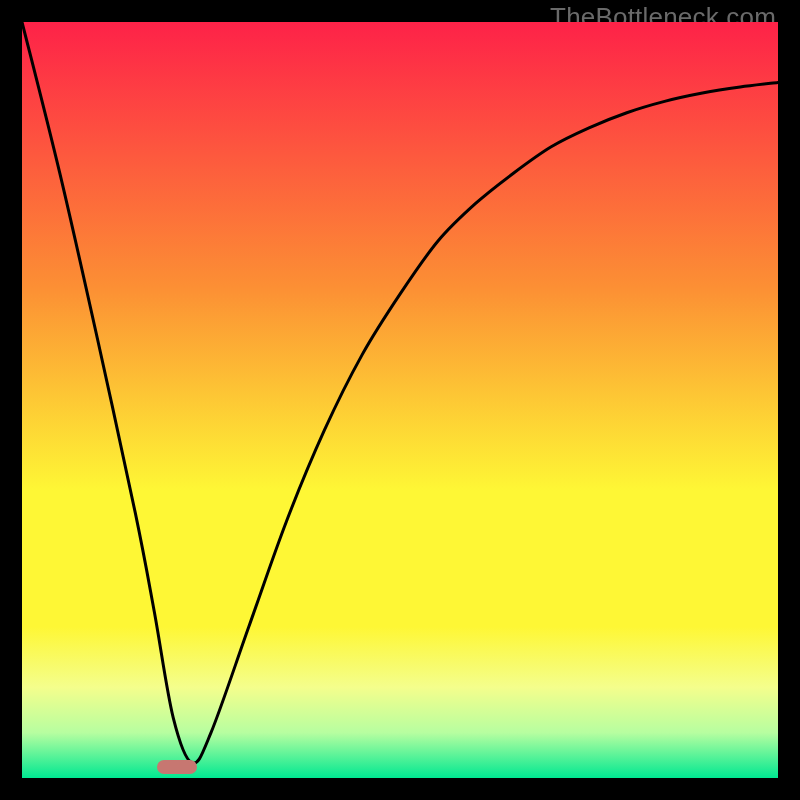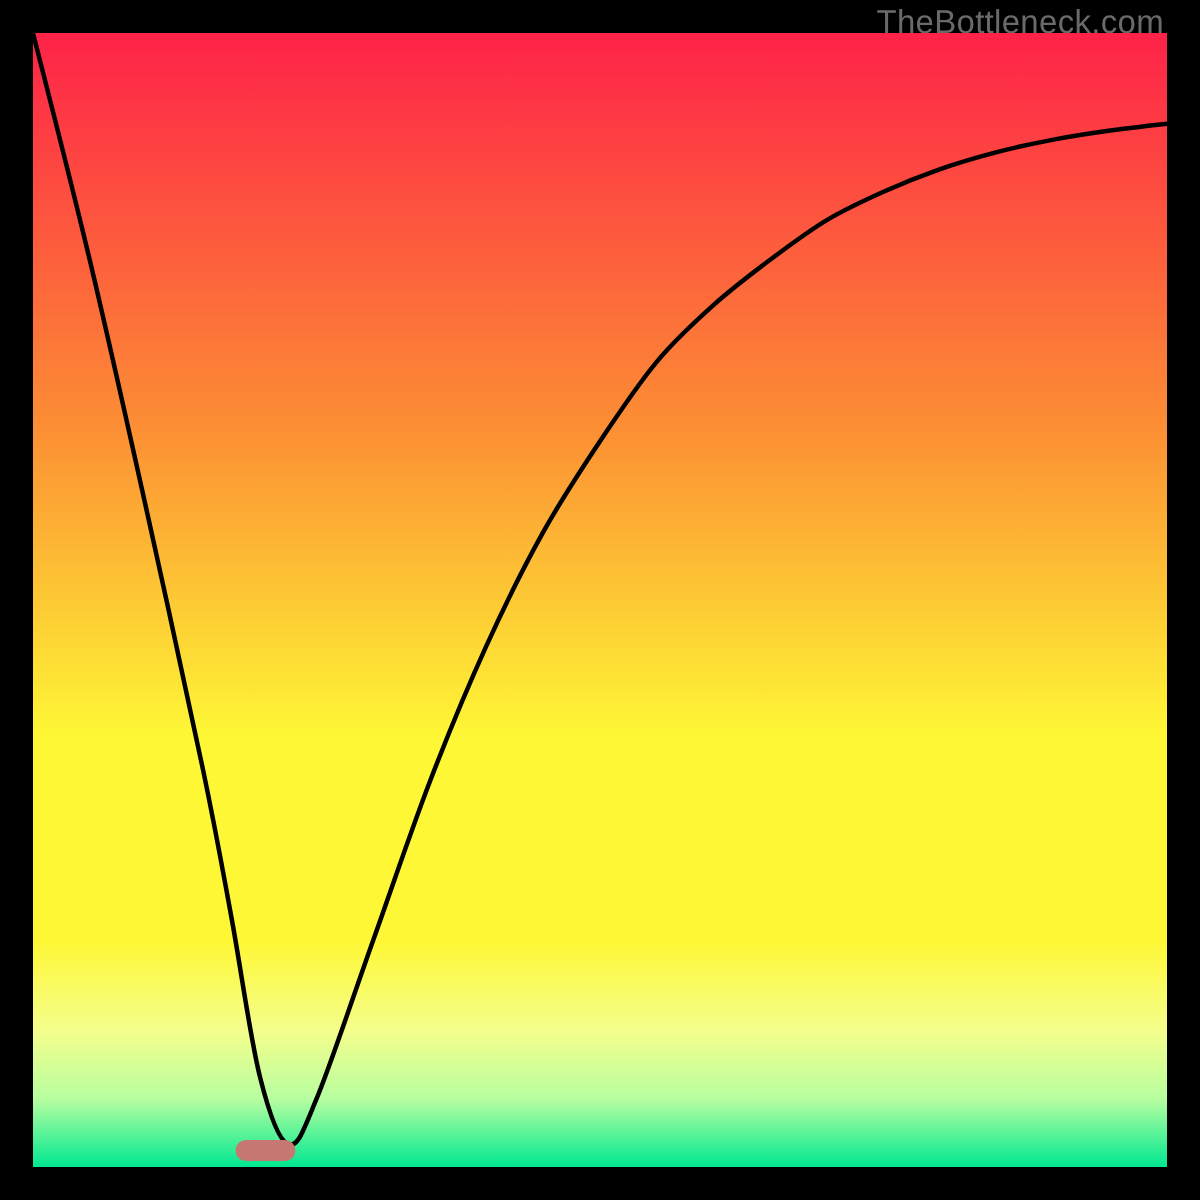--- a/index.html
+++ b/index.html
@@ -24,21 +24,21 @@
     top: 0;
     width: 100%;
     height: 100%;
   }
   .attribution {
     position: absolute;
     top: 2px;
     right: 24px;
     color: #6a6a6a;
     font-family: Arial, Helvetica, sans-serif;
-    font-size: 22px;
+    font-size: 26px;
     letter-spacing: 0.2px;
     font-weight: 500;
   }
   svg.curve {
     position: absolute;
     left: 0;
     top: 0;
     width: 100%;
     height: 100%;
   }

